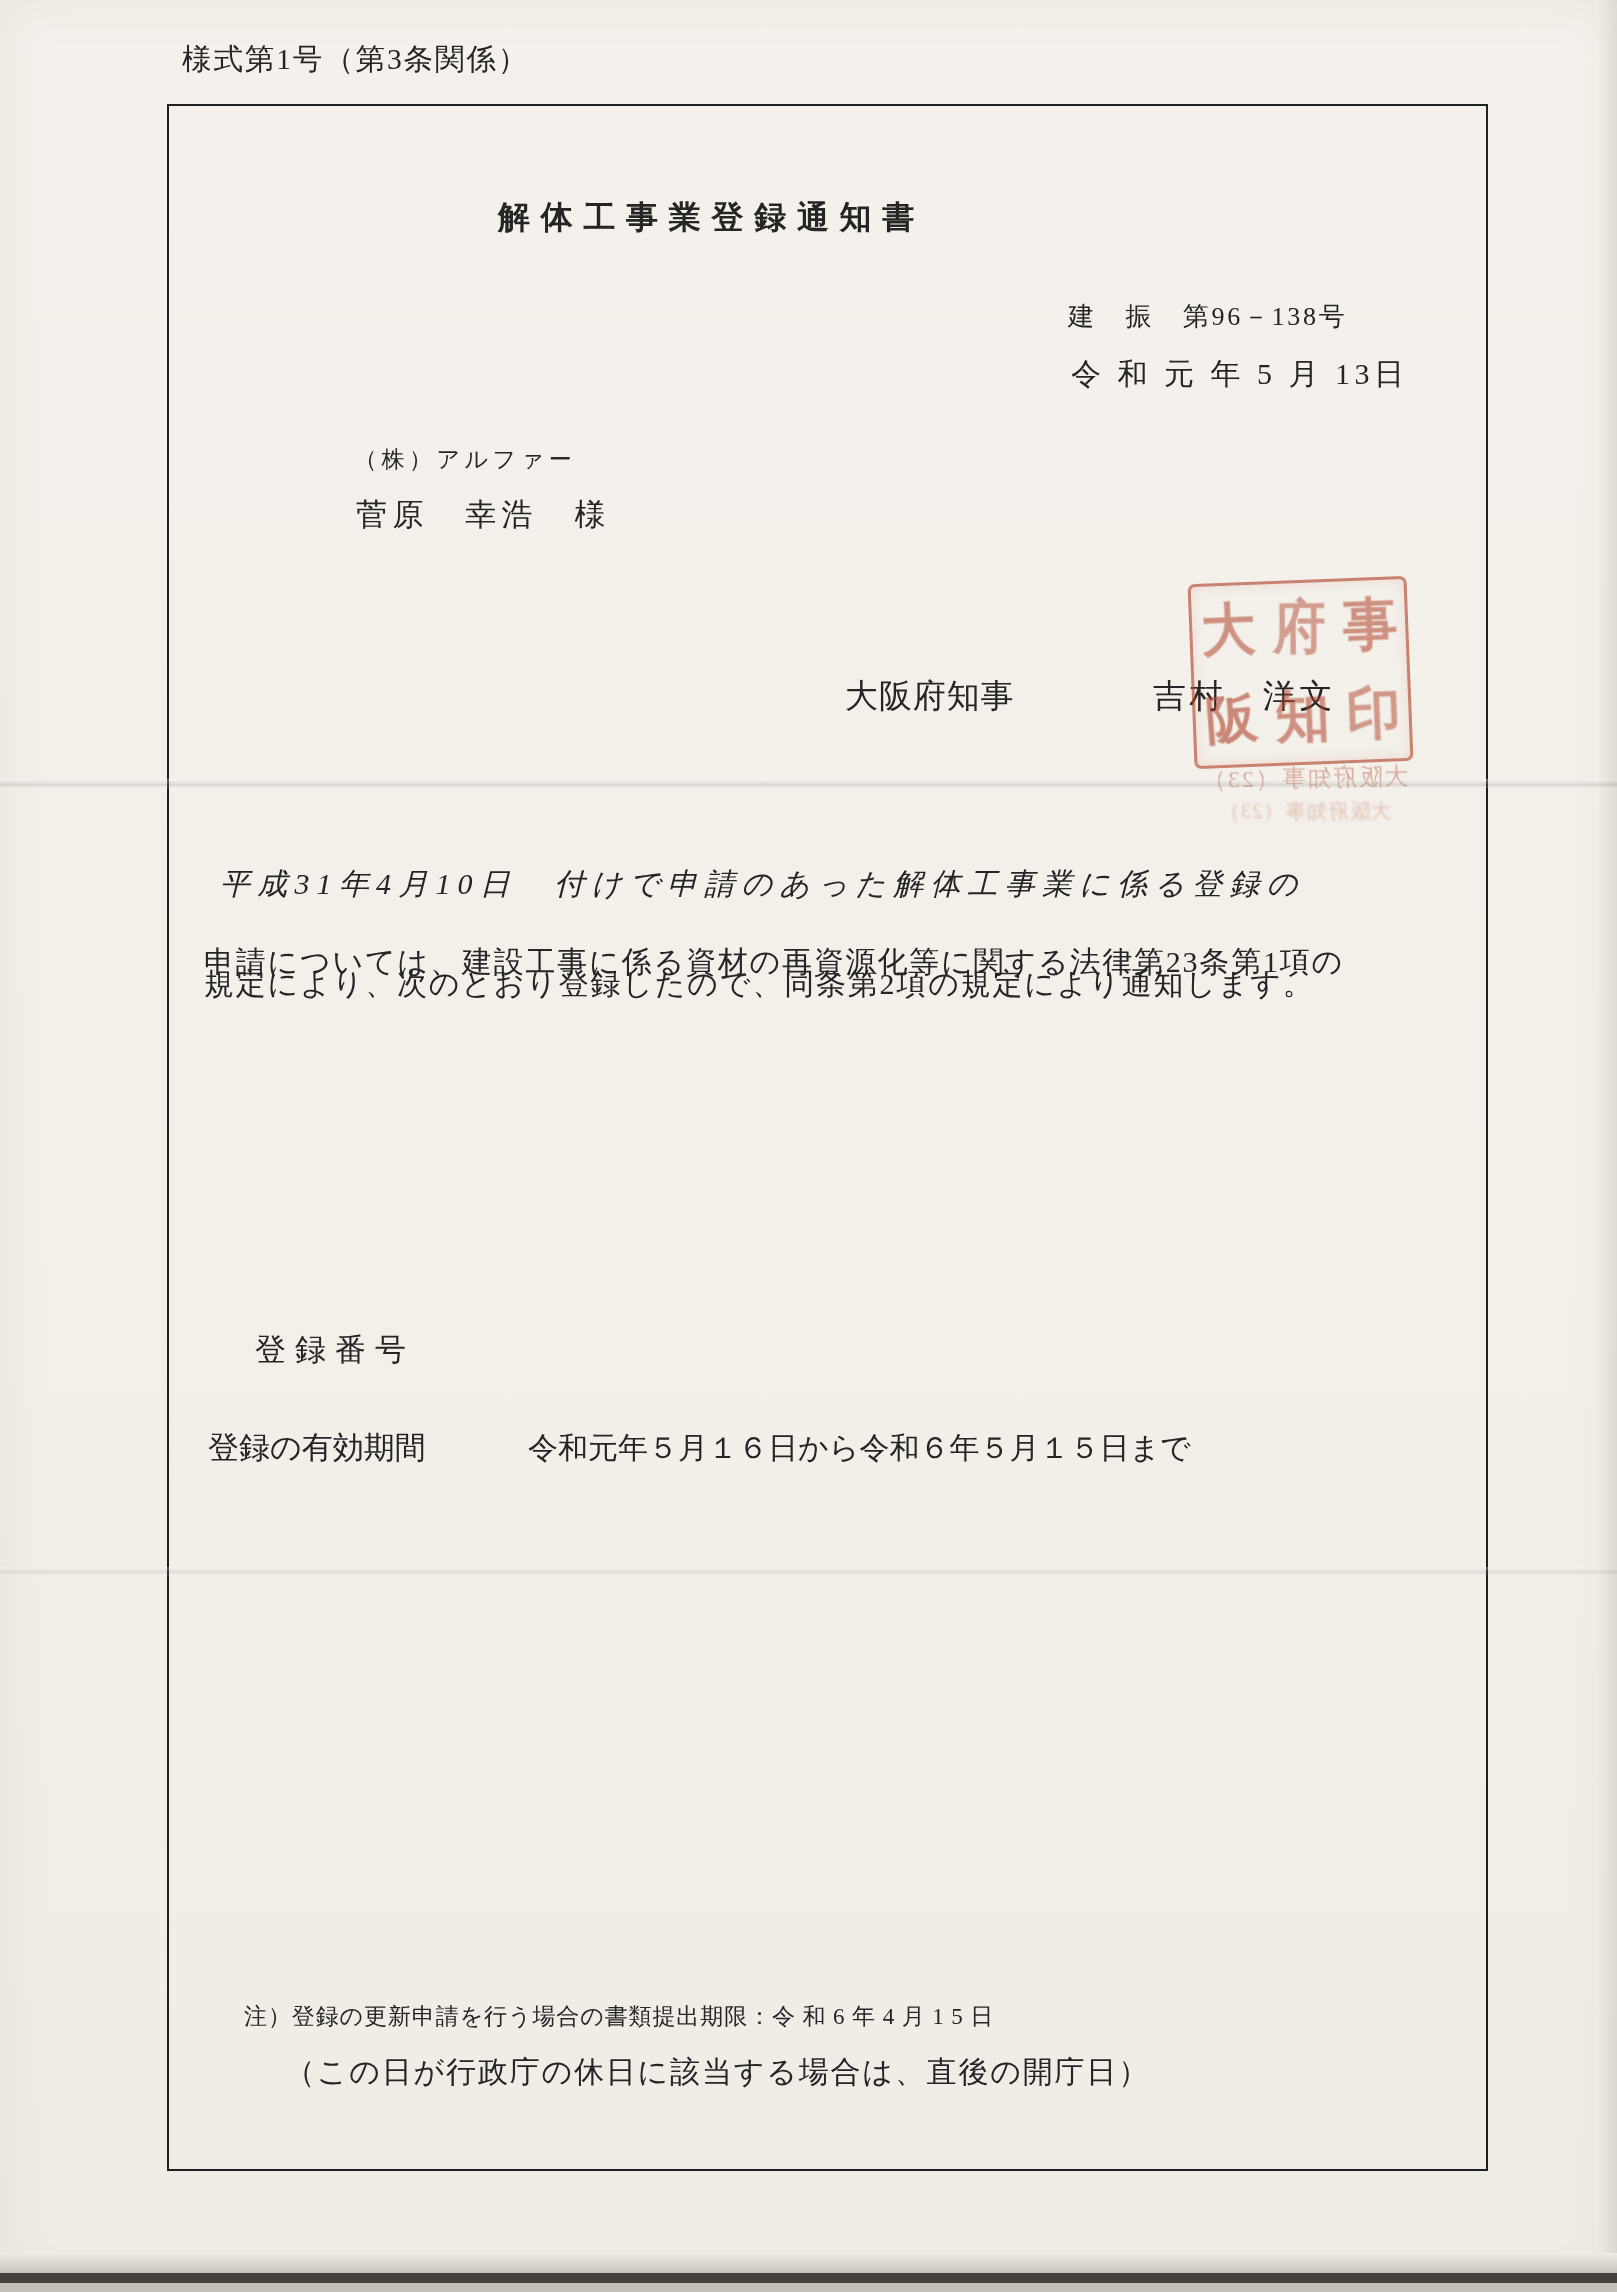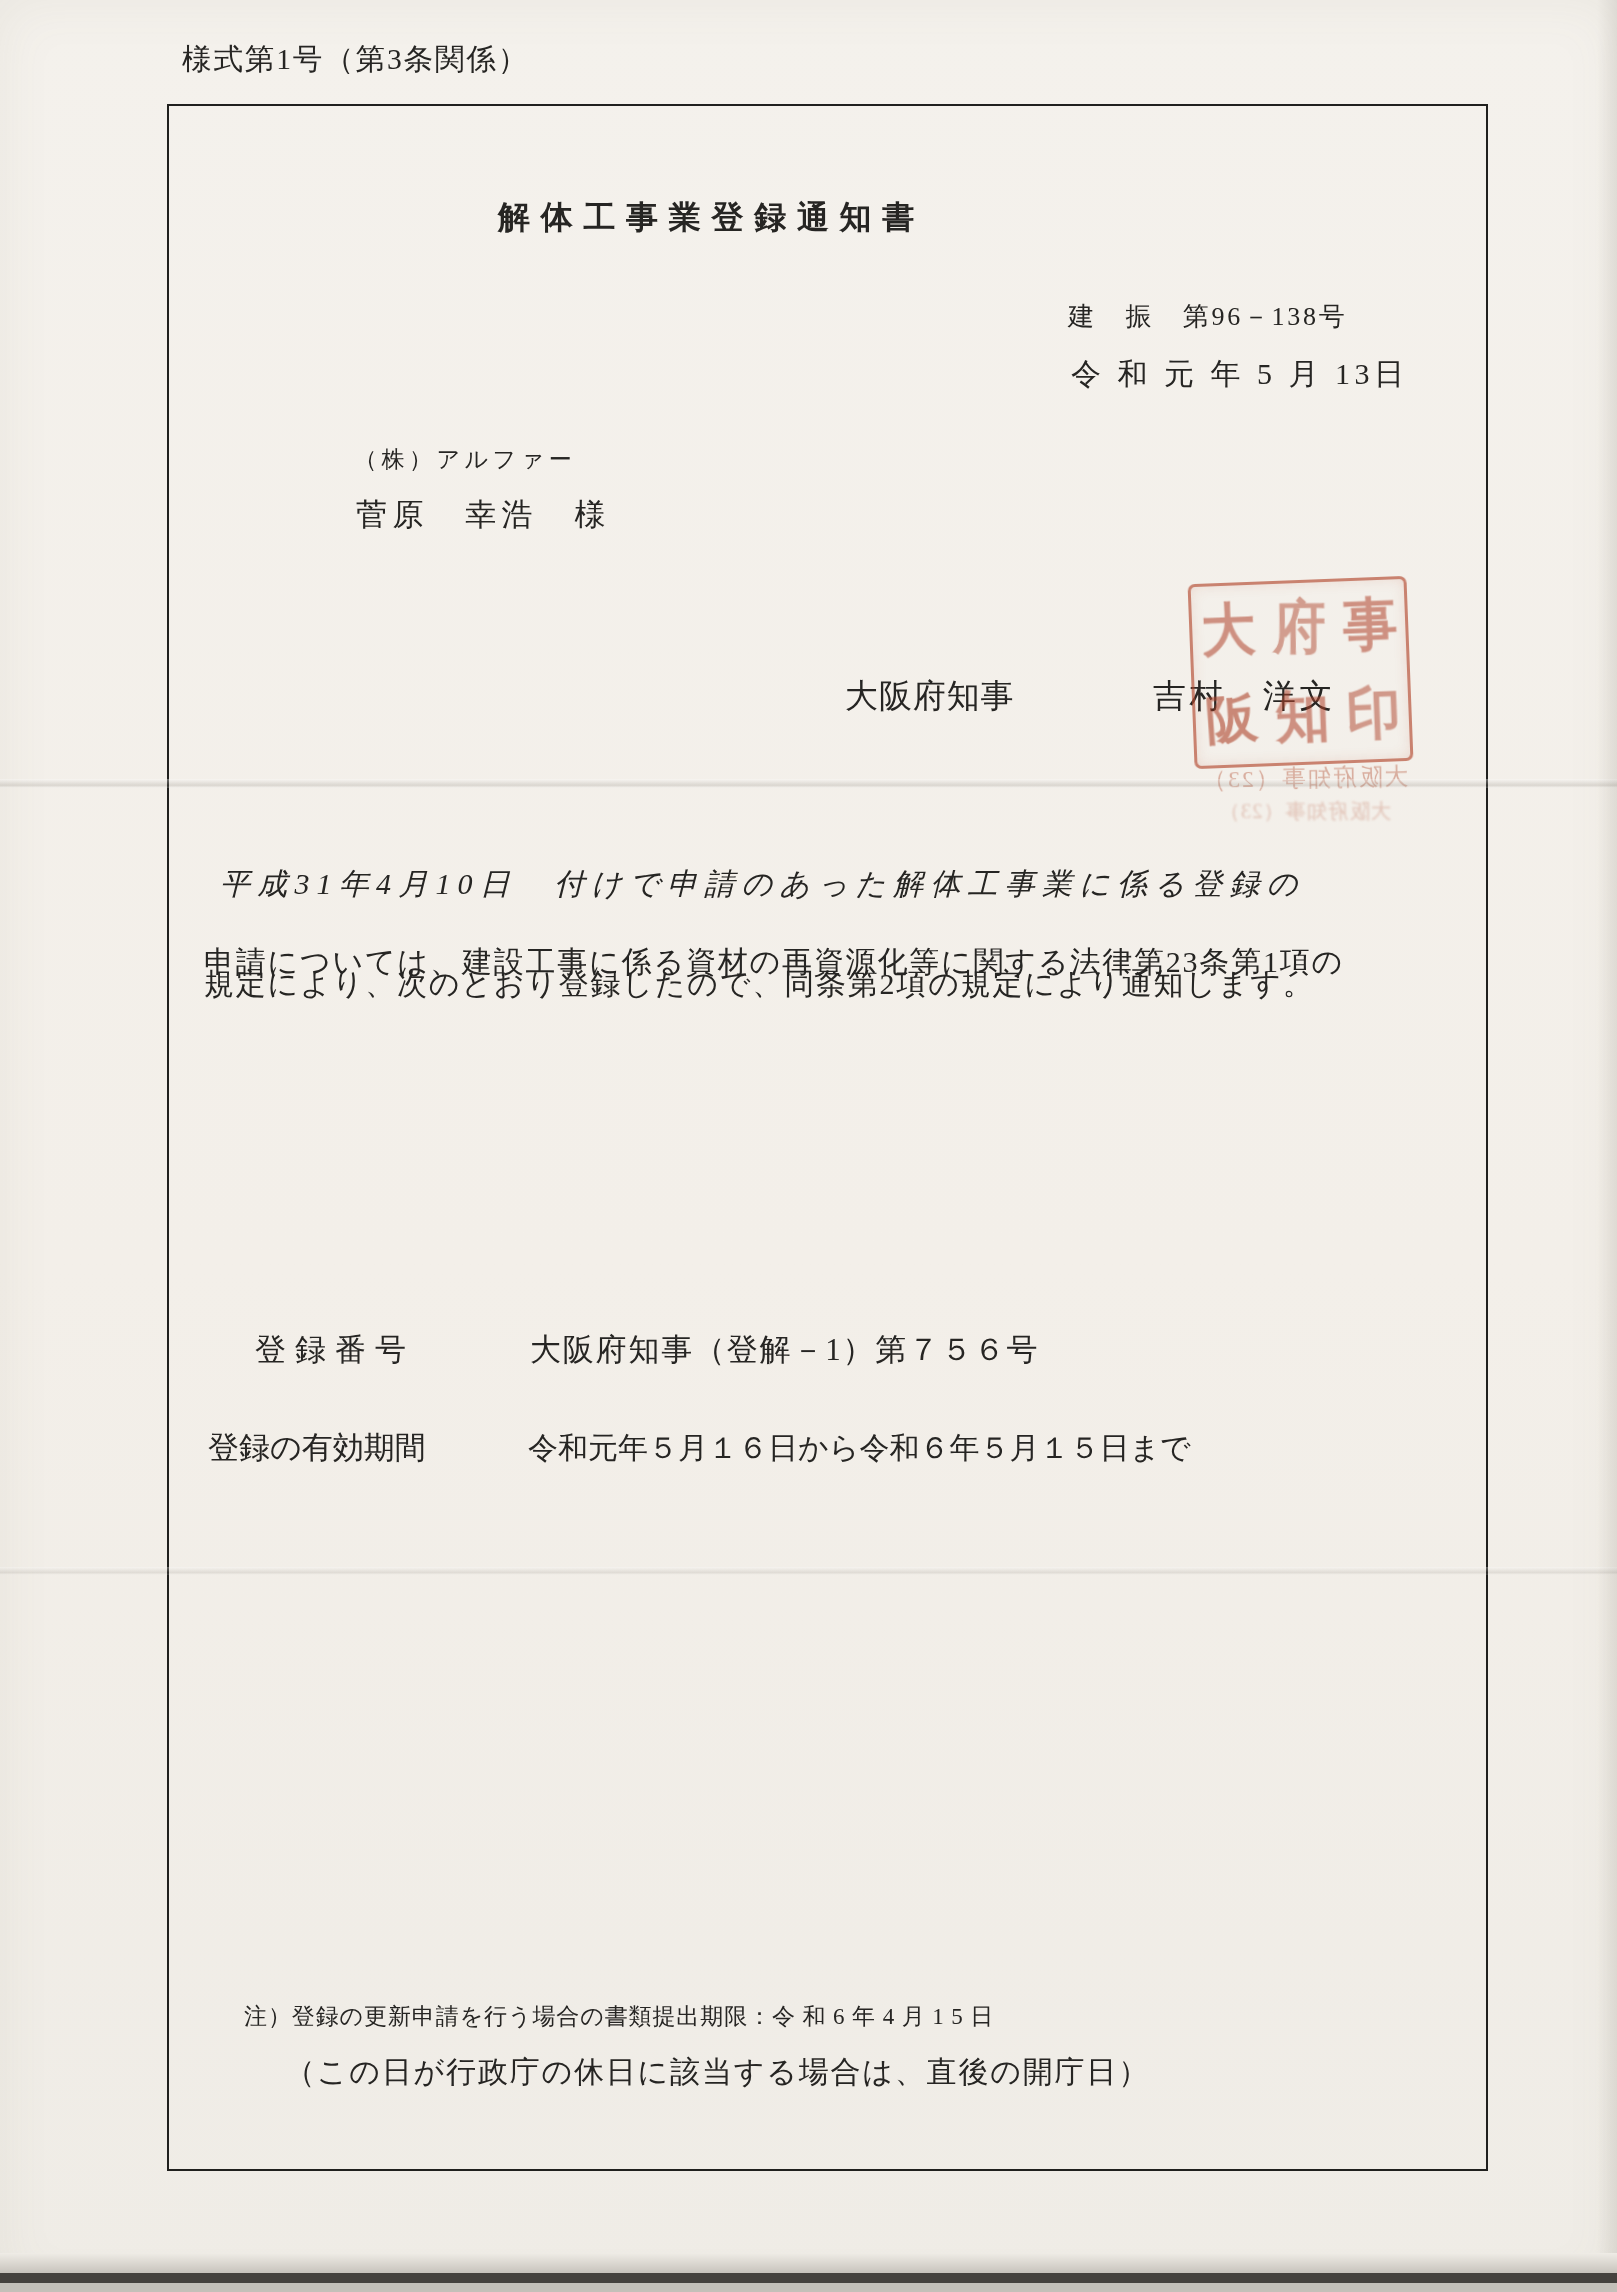--- a/index.html
+++ b/index.html
@@ -102,21 +102,20 @@
     <span>印</span>
   </div>
   <div class="t seal-bleed">大阪府知事（23）</div>
   <div class="t seal-bleed2">大阪府知事（23）</div>
 
   <div class="t body-line bl1">平成31年4月10日　付けで申請のあった解体工事業に係る登録の</div>
   <div class="t body-line bl2">申請については、建設工事に係る資材の再資源化等に関する法律第23条第1項の</div>
   <div class="t body-line bl3">規定により、次のとおり登録したので、同条第2項の規定により通知します。</div>
 
   <div class="t f1-label">登録番号</div>
-  <div class="t f1-value">大阪府知事（登解－1）第７５６号</div>
 
   <div class="t f2-label">登録の有効期間</div>
   <div class="t f2-value">令和元年５月１６日から令和６年５月１５日まで</div>
 
   <div class="t note1">注）登録の更新申請を行う場合の書類提出期限：令 和 6 年 4 月 1 5 日</div>
   <div class="t note2">（この日が行政庁の休日に該当する場合は、直後の開庁日）</div>
 
   <div class="fold fold-a"></div>
   <div class="fold fold-b"></div>
   <div class="edge-right"></div>

